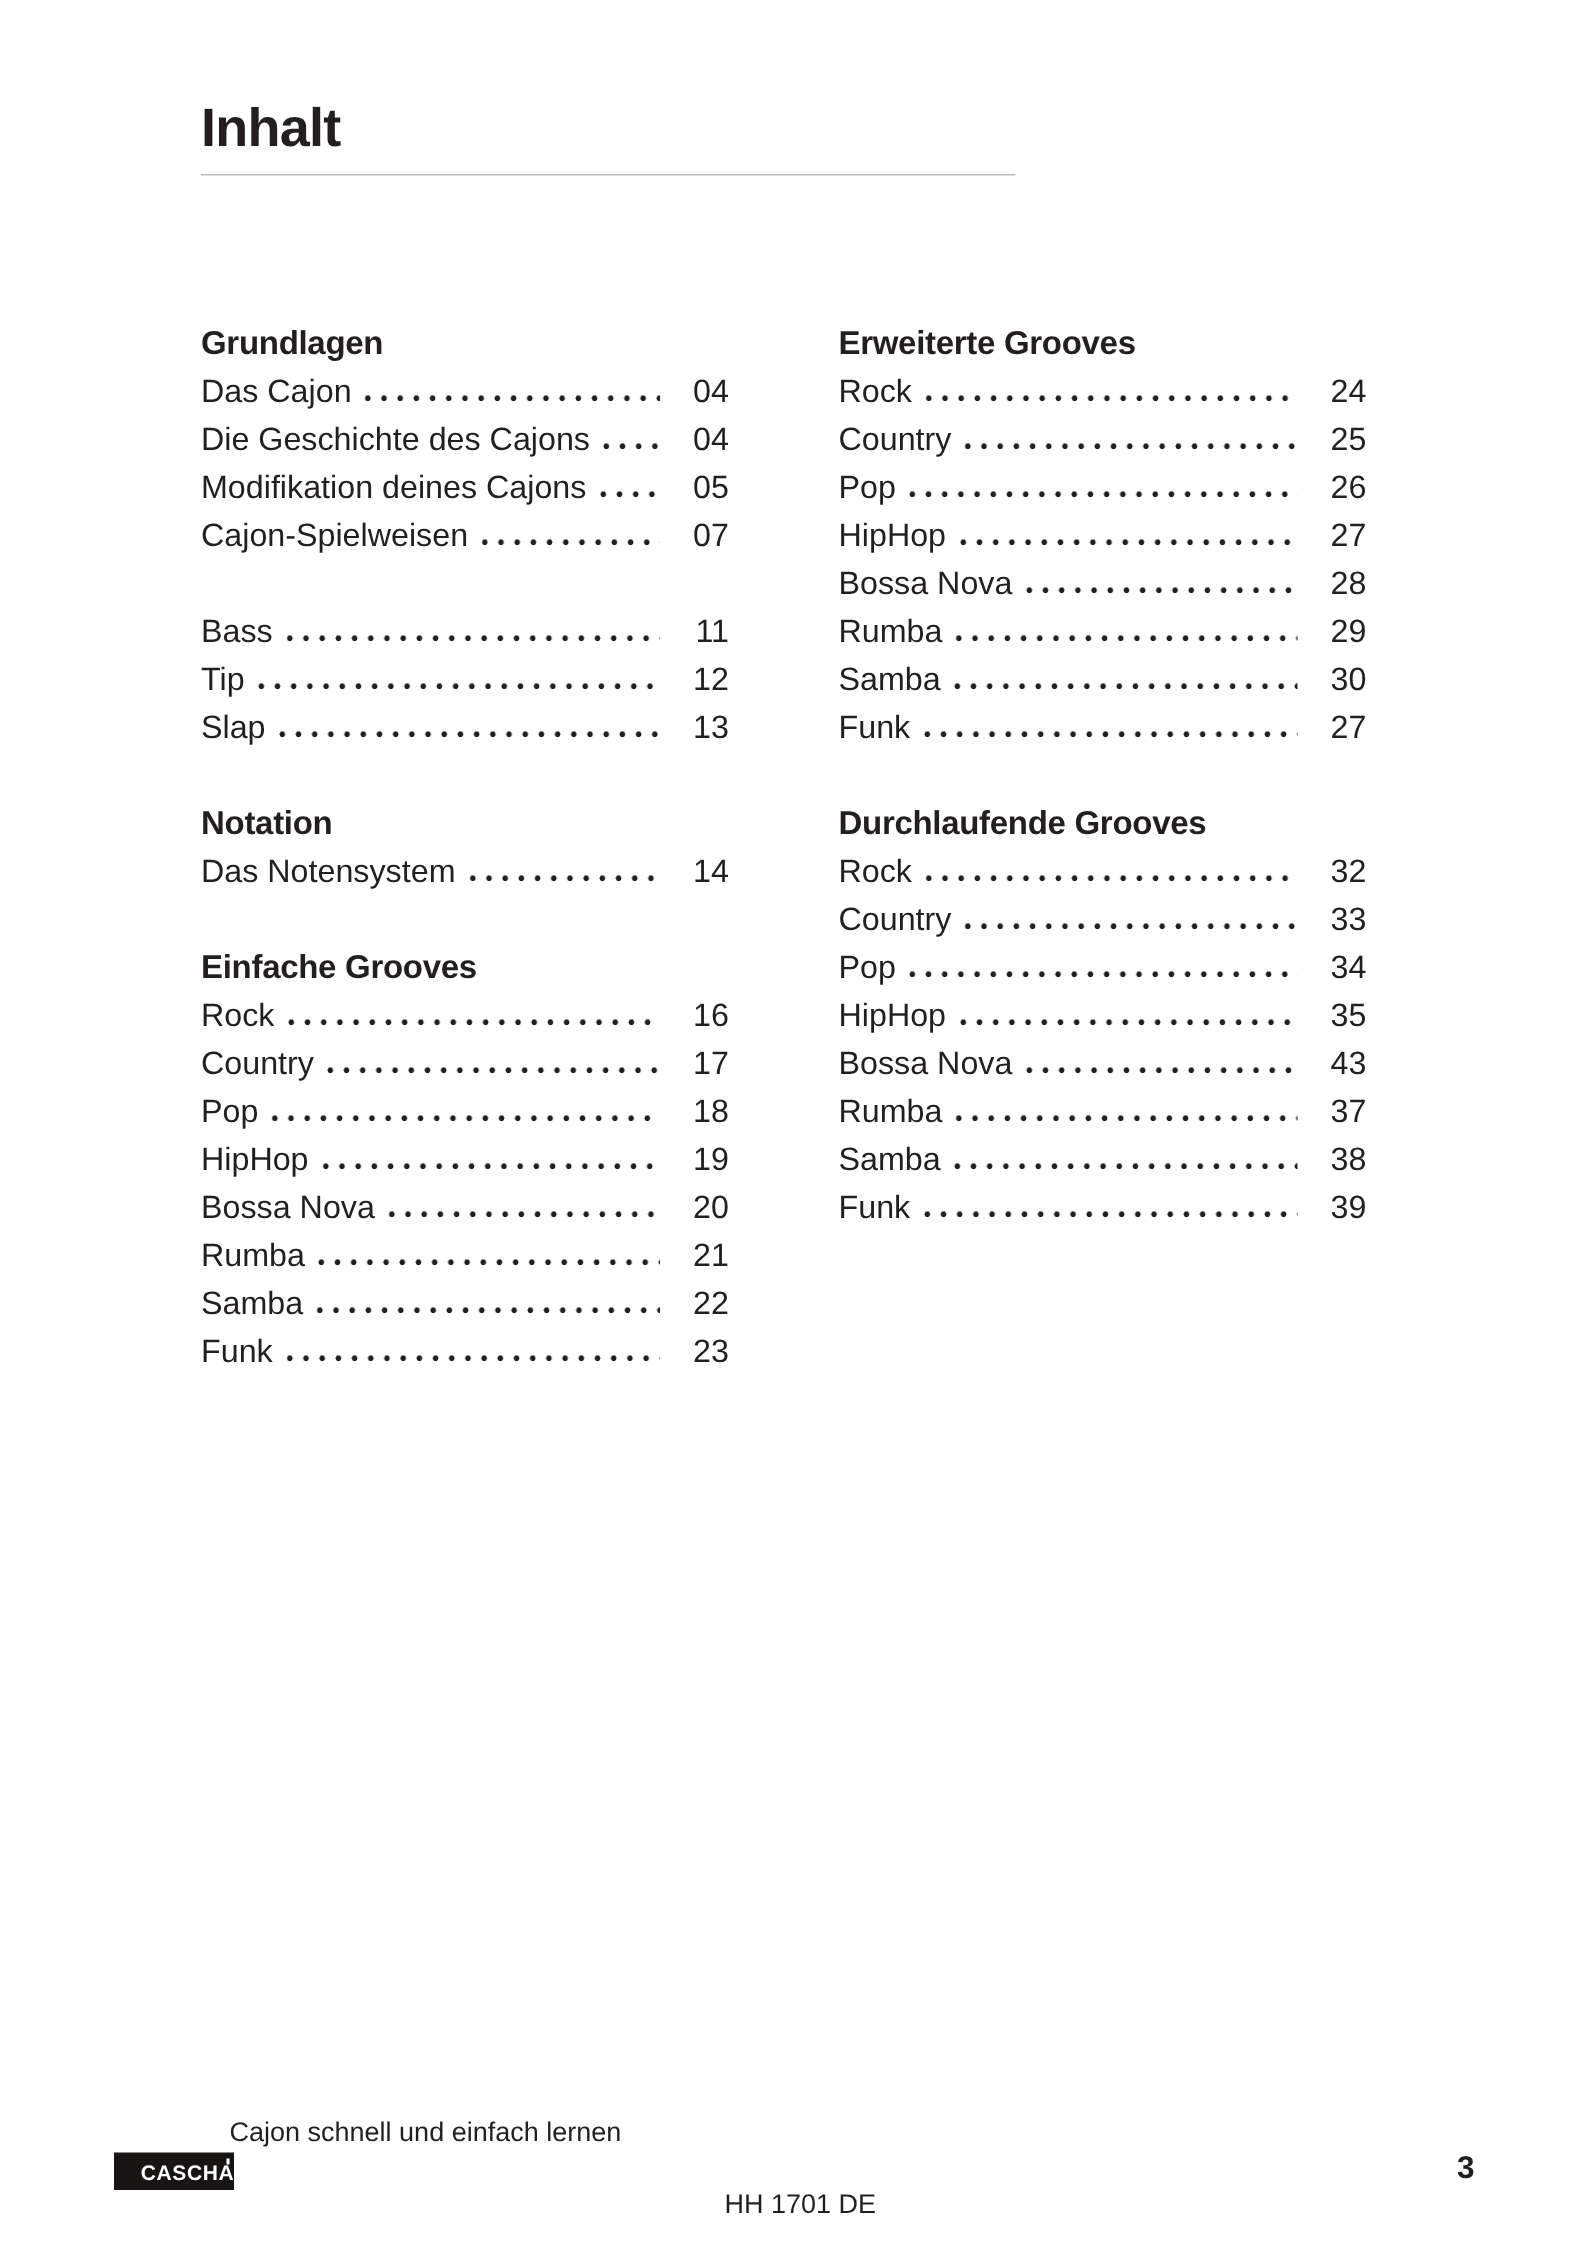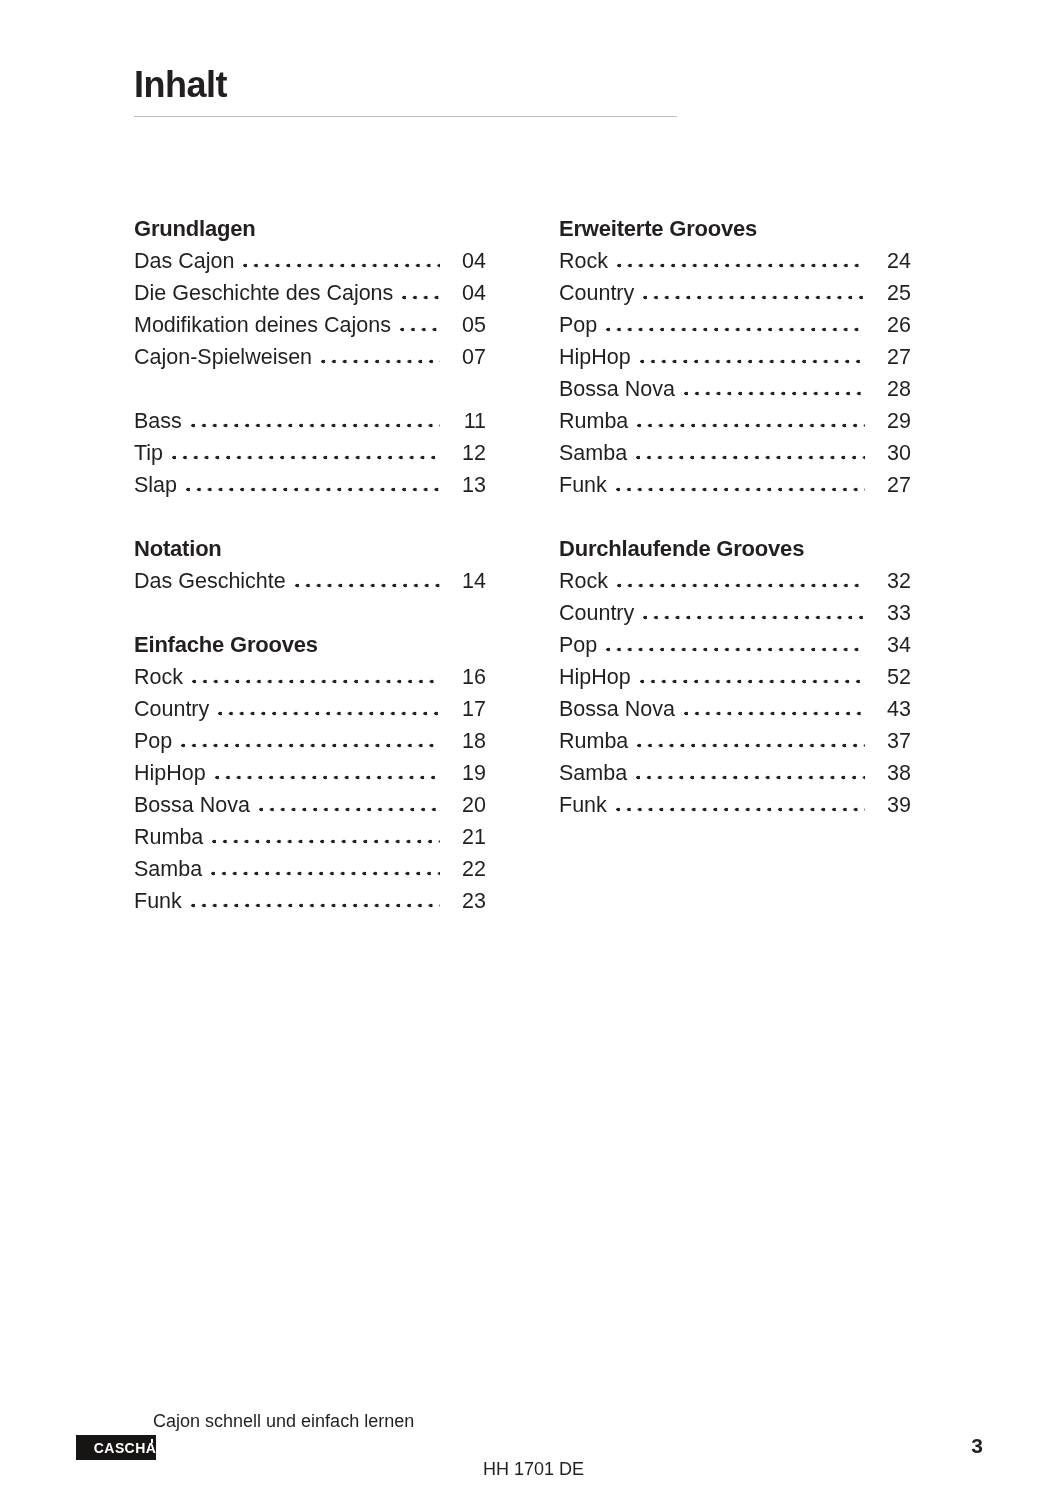--- a/index.html
+++ b/index.html
@@ -140,21 +140,21 @@
     <span class="toc-label">Slap</span>
     <span class="toc-leader"></span>
     <span class="toc-page">13</span>
   </div>
 </section>
 
   <section class="toc-section">
     <h2 class="toc-heading">Notation</h2>
 
   <div class="toc-row">
-    <span class="toc-label">Das Geschichte</span>
+    <span class="toc-label">Das Notensystem</span>
     <span class="toc-leader"></span>
     <span class="toc-page">14</span>
   </div>
 </section>
 
   <section class="toc-section">
     <h2 class="toc-heading">Einfache Grooves</h2>
 
   <div class="toc-row">
     <span class="toc-label">Rock</span>
@@ -275,21 +275,21 @@
 
   <div class="toc-row">
     <span class="toc-label">Pop</span>
     <span class="toc-leader"></span>
     <span class="toc-page">34</span>
   </div>
 
   <div class="toc-row">
     <span class="toc-label">HipHop</span>
     <span class="toc-leader"></span>
-    <span class="toc-page">52</span>
+    <span class="toc-page">35</span>
   </div>
 
   <div class="toc-row">
     <span class="toc-label">Bossa Nova</span>
     <span class="toc-leader"></span>
     <span class="toc-page">43</span>
   </div>
 
   <div class="toc-row">
     <span class="toc-label">Rumba</span>

